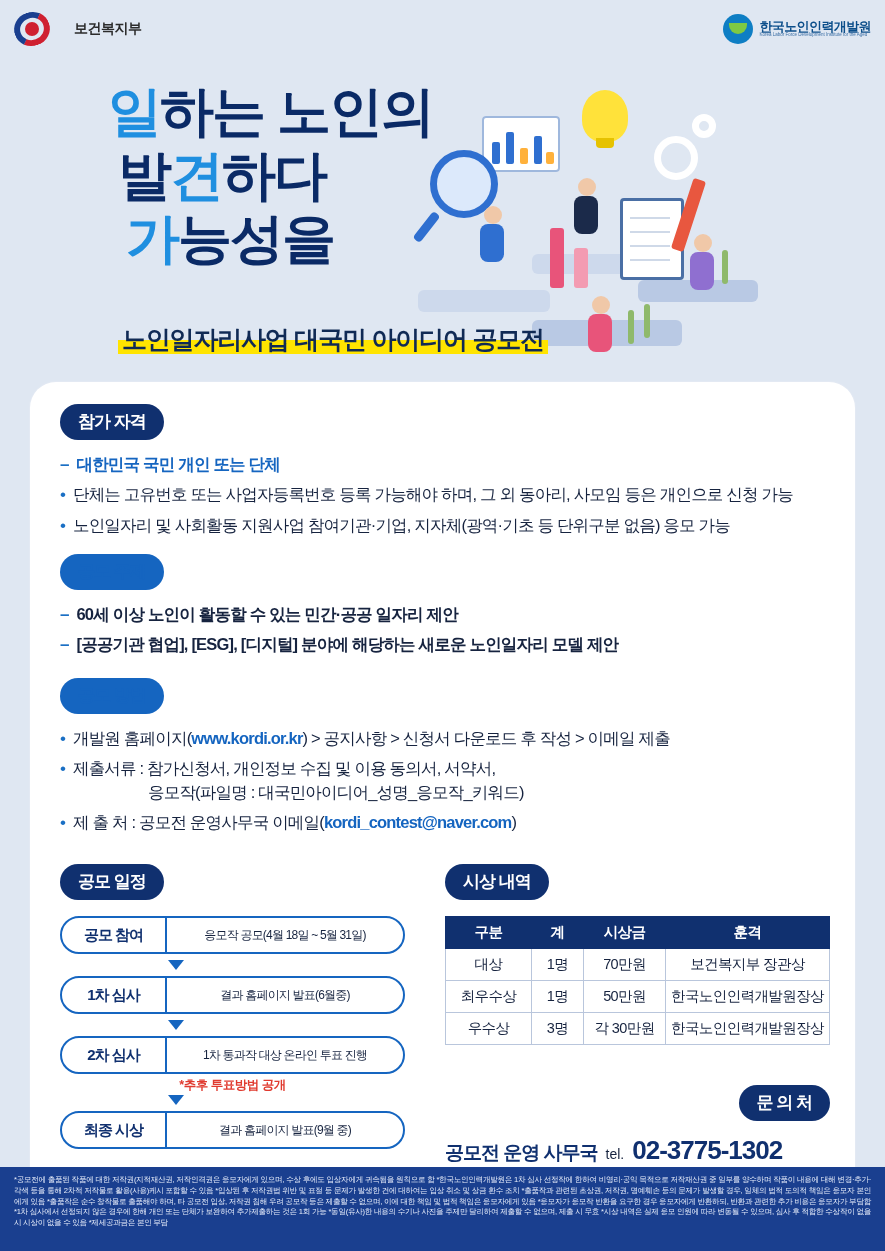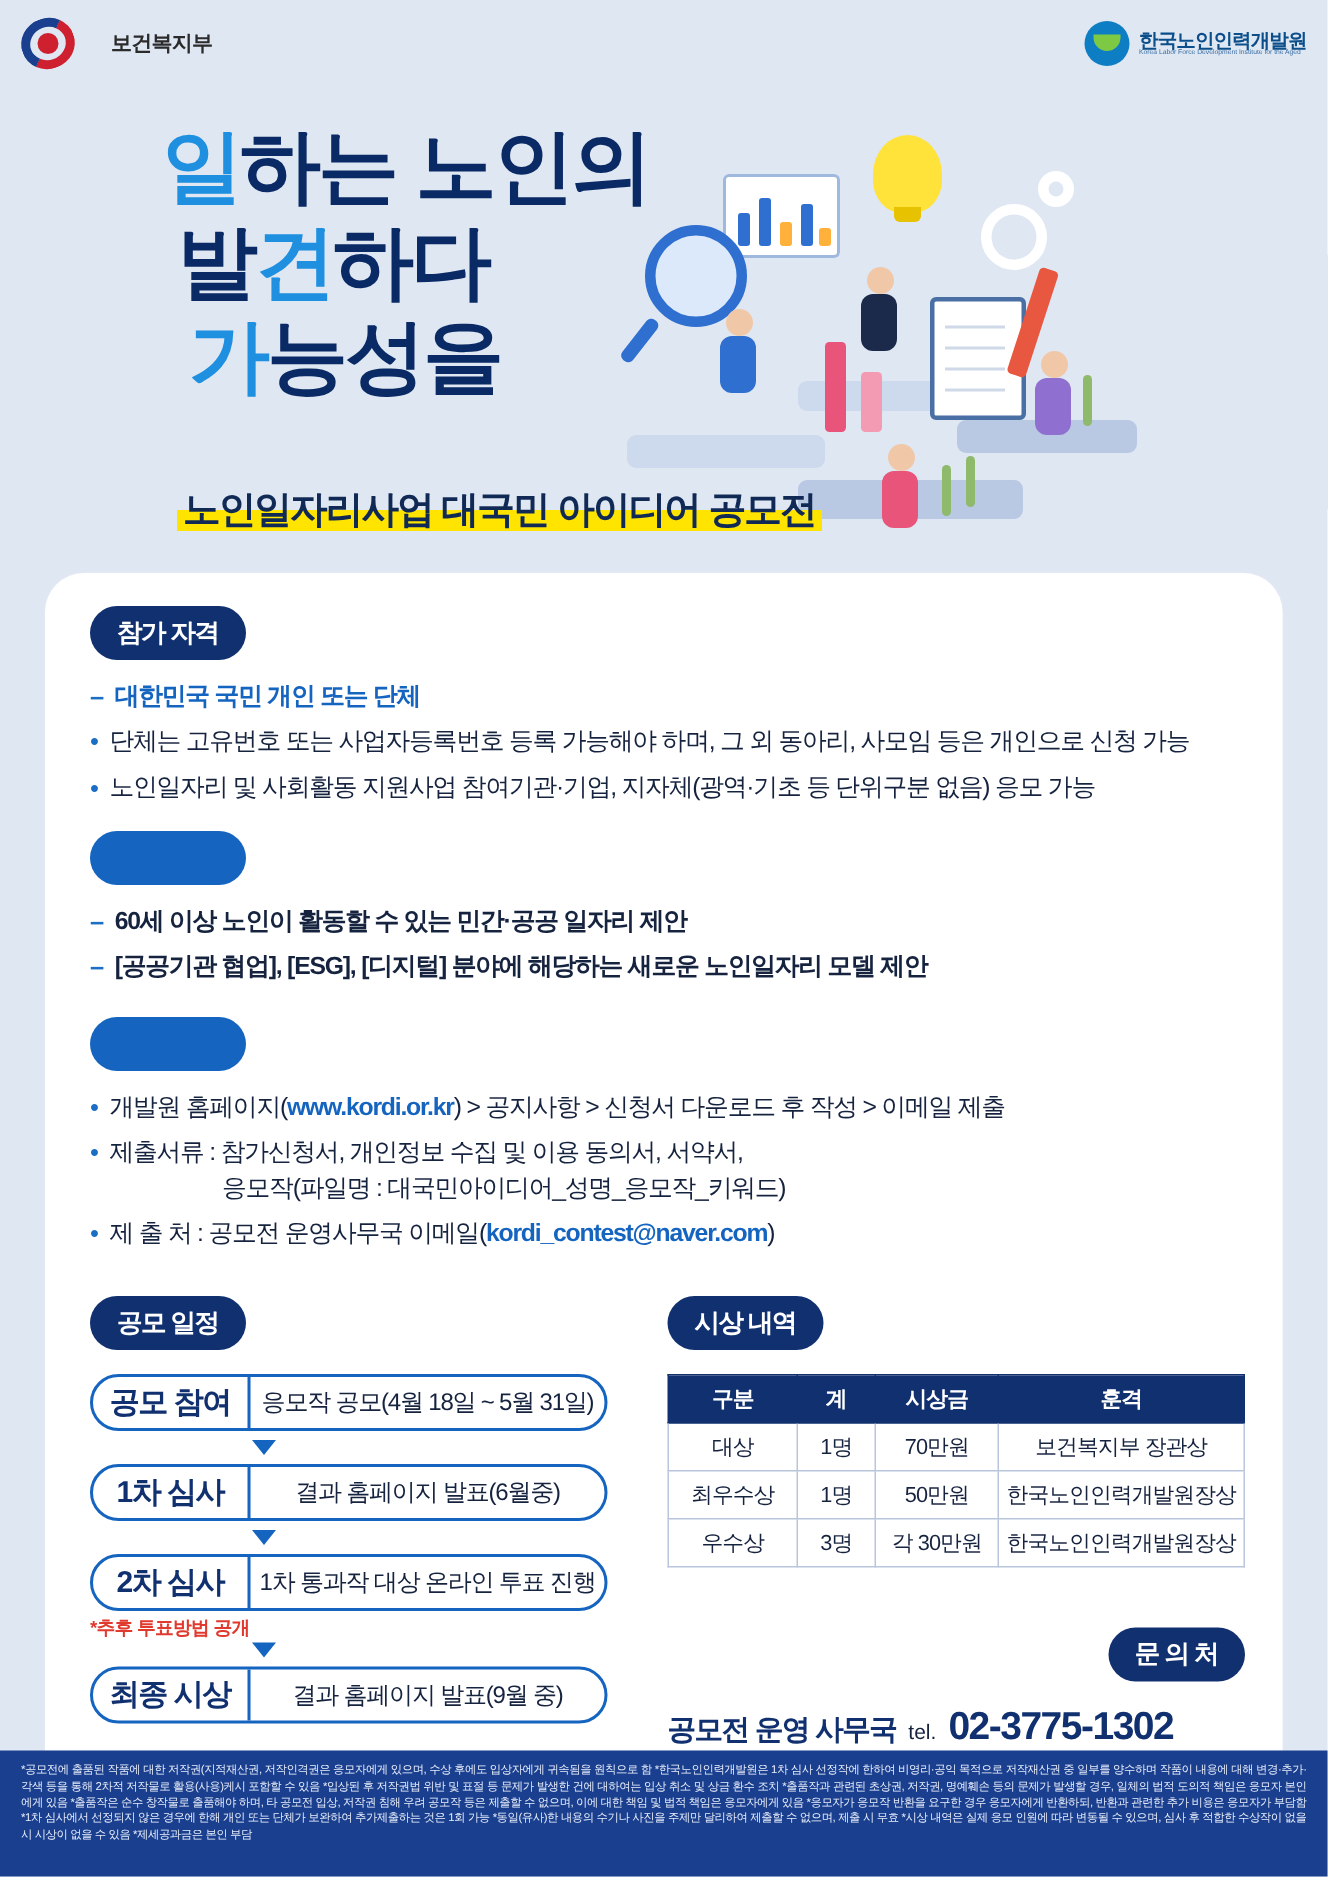--- a/index.html
+++ b/index.html
@@ -106,27 +106,27 @@
   .txt.bold { font-weight:bold; }
   .blue { color:#1565c0; }
   .blue-b { color:#1565c0; font-weight:bold; }
 
   
   .sched-item {
     width:345px; height:38px; border:2px solid #1565c0; border-radius:19px;
     display:flex; align-items:center; background:#fff;
   }
   .sched-label {
-    width:105px; text-align:center; font-size:20px; font-weight:bold; color:#10306f;
+    width:105px; text-align:center; font-size:15px; font-weight:bold; color:#10306f;
     letter-spacing:-1px; border-right:2px solid #1565c0; line-height:34px;
   }
-  .sched-desc { flex:1; text-align:center; font-size:16px; color:#16233f; letter-spacing:-.8px; }
+  .sched-desc { flex:1; text-align:center; font-size:12px; color:#16233f; letter-spacing:-.8px; }
   .tri { width:0;height:0;border-left:8px solid transparent;border-right:8px solid transparent;
     border-top:10px solid #1565c0; margin:6px 0 6px 108px; }
-  .note-star { color:#e03a2f; font-size:12.5px; font-weight:bold; text-align:left; width:345px; margin-top:3px; letter-spacing:-.5px;}
+  .note-star { color:#e03a2f; font-size:12.5px; font-weight:bold; text-align:center; width:345px; margin-top:3px; letter-spacing:-.5px;}
 
   
   table.prize { border-collapse:collapse; width:385px; }
   table.prize th {
     background:#10306f; color:#fff; font-size:14.5px; font-weight:bold;
     border:1px solid #10306f; padding:6px 2px; letter-spacing:-.6px;
   }
   table.prize td {
     border:1px solid #b9c6dc; font-size:14.5px; text-align:center; padding:6px 2px;
     color:#16233f; letter-spacing:-.6px;

